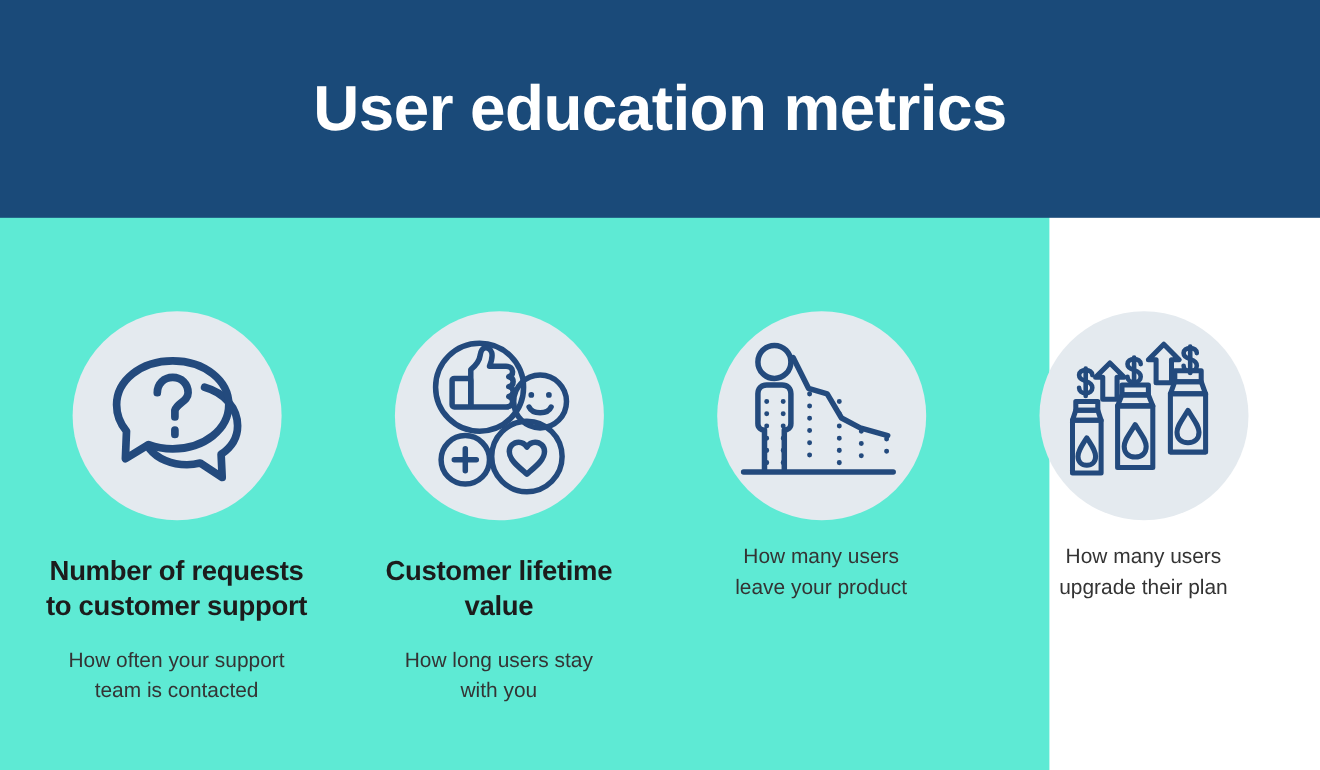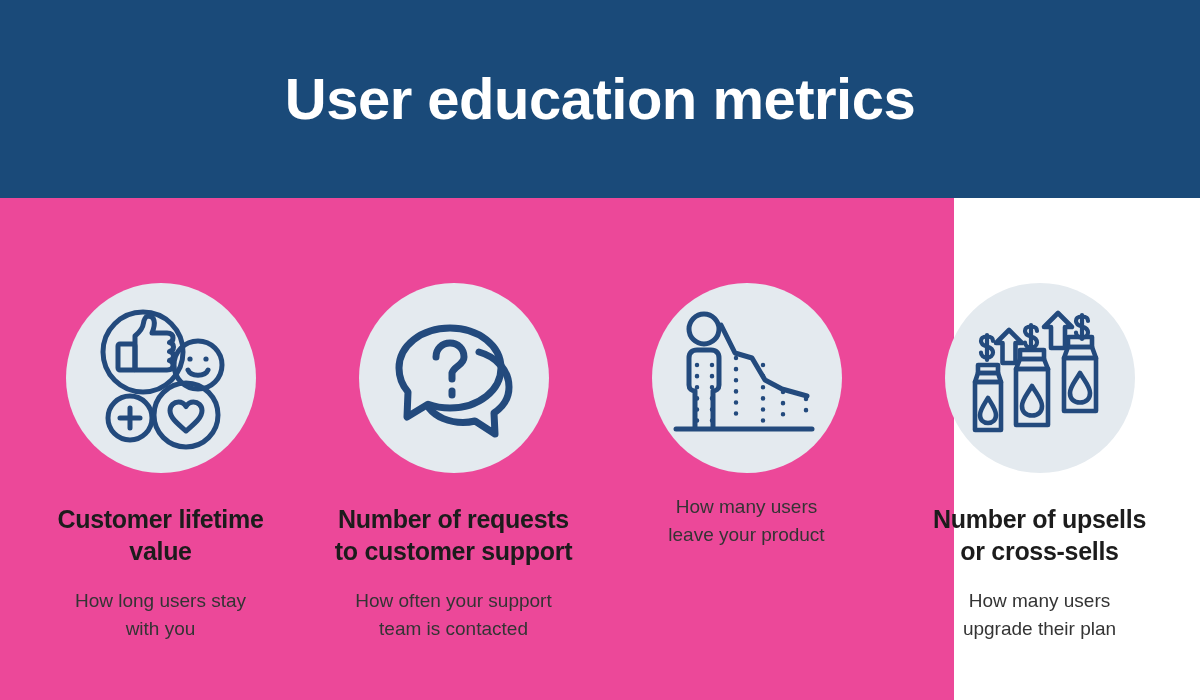--- a/index.html
+++ b/index.html
@@ -5,21 +5,21 @@
   * { margin:0; padding:0; box-sizing:border-box; }
   html, body {
     width:1200px; height:700px;
     background:#ffffff;
     font-family:"Liberation Sans", sans-serif;
     overflow:hidden;
   }
   #slide {
     position:relative;
     width:954px; height:700px;
-    background:#ec4899;
+    background:#5eead4;
   }
 
   
   #header {
     position:absolute;
     left:0; top:0;
     width:1200px; height:198px;
     background:#1a4a79;
     display:flex;
     align-items:center;
@@ -89,20 +89,43 @@
 <div id="slide">
 
   <div id="header">
     <div id="header-title">User education metrics</div>
   </div>
 
   <div id="metrics">
 
     <div class="metric-col">
       <div class="icon-circle">
+        <svg width="150" height="150" viewBox="0 0 150 150" fill="none" stroke="#234a7d" stroke-width="7" stroke-linecap="round" stroke-linejoin="round">
+
+          <path d="M100 49 C118 54 130 68 130 84 C130 95 124 104 115 110
+                   L116 131 L96 118 C92 119 88 119.5 84 119.5
+                   C70 119.5 57 114 50 105"></path>
+
+          <path d="M71 25 C100 25 122 43 122 65 C122 87 100 105 71 105
+                   C63 105 55.5 103.6 49 101.2 L28 114 L29 89
+                   C23 82 20 74 20 65 C20 43 42 25 71 25 Z"></path>
+
+          <path d="M57 54 C57 46 63 40 71 40 C79 40 85 46 85 54
+                   C85 62 75 63 73 70 L73 76"></path>
+          <path d="M73 88 L73 92"></path>
+        </svg>
+      </div>
+      <div class="metric-title">Number of requests
+to customer support</div>
+      <div class="metric-sub">How often your support
+team is contacted</div>
+    </div>
+
+    <div class="metric-col">
+      <div class="icon-circle">
         <svg width="150" height="150" viewBox="0 0 150 150" fill="none" stroke="#234a7d" stroke-width="5" stroke-linecap="round" stroke-linejoin="round">
 
           <circle cx="57" cy="49" r="40"></circle>
 
           <path d="M49 41 L49 67 L81 67 C85 67 87 65 87 62 C87 59.5 85.5 58 83.5 57.5
                    C86 57 87.5 55.5 87.5 53 C87.5 50.5 86 49 83.5 48.5
                    C86 48 87.5 46.5 87.5 44 C87.5 41.5 86 40 83.5 39.5
                    C85.5 39 87 37.5 87 35 C87 32 85 30 81 30 L66 30
                    C68 25 69 21 68 17.5 C67 14 64 12.5 61 13.5
                    C58.5 14.5 58 17 57.5 20 C57 24 55 28 49 33 Z"></path>
@@ -124,43 +147,20 @@
         </svg>
       </div>
       <div class="metric-title">Customer lifetime
 value</div>
       <div class="metric-sub">How long users stay
 with you</div>
     </div>
 
     <div class="metric-col">
       <div class="icon-circle">
-        <svg width="150" height="150" viewBox="0 0 150 150" fill="none" stroke="#234a7d" stroke-width="7" stroke-linecap="round" stroke-linejoin="round">
-
-          <path d="M100 49 C118 54 130 68 130 84 C130 95 124 104 115 110
-                   L116 131 L96 118 C92 119 88 119.5 84 119.5
-                   C70 119.5 57 114 50 105"></path>
-
-          <path d="M71 25 C100 25 122 43 122 65 C122 87 100 105 71 105
-                   C63 105 55.5 103.6 49 101.2 L28 114 L29 89
-                   C23 82 20 74 20 65 C20 43 42 25 71 25 Z"></path>
-
-          <path d="M57 54 C57 46 63 40 71 40 C79 40 85 46 85 54
-                   C85 62 75 63 73 70 L73 76"></path>
-          <path d="M73 88 L73 92"></path>
-        </svg>
-      </div>
-      <div class="metric-title">Number of requests
-to customer support</div>
-      <div class="metric-sub">How often your support
-team is contacted</div>
-    </div>
-
-    <div class="metric-col">
-      <div class="icon-circle">
         <svg width="150" height="150" viewBox="0 0 150 150" fill="none" stroke="#234a7d" stroke-width="5" stroke-linecap="round" stroke-linejoin="round">
 
           <circle cx="32" cy="26" r="15"></circle>
 
           <path d="M17 55 C17 50 20 47 25 47 L39 47 C44 47 47 50 47 55
                    L47 82 C47 86 44 88 41 88 L41 124
                    M23 88 L23 124 M17 55 L17 82 C17 86 20 88 23 88"></path>
 
           <path d="M4 126 L140 126" stroke-width="5"></path>
 
@@ -214,20 +214,18 @@
           <path d="M117 12 L117 36" stroke-width="4.2"></path>
           <path d="M123 18 C123 15 120.5 13.5 117 13.5 C113.5 13.5 111 15 111 18
                    C111 21 113.5 22.5 117 23.5 C120.5 24.5 123 26 123 29.5
                    C123 32.5 120.5 34.5 117 34.5 C113.5 34.5 111 32.5 111 29.5" stroke-width="4.2"></path>
 
           <path d="M44 27 L57 40 L50.5 40 L50.5 60 L37.5 60 L37.5 40 L31 40 Z"></path>
 
           <path d="M93 10 L107 24 L100 24 L100 45 L86 45 L86 24 L79 24 Z"></path>
         </svg>
       </div>
-      <div class="metric-title">Number of upsells
-or cross-sells</div>
       <div class="metric-sub">How many users
 upgrade their plan</div>
     </div>
 
   </div>
 </div>
 
 </body></html>

